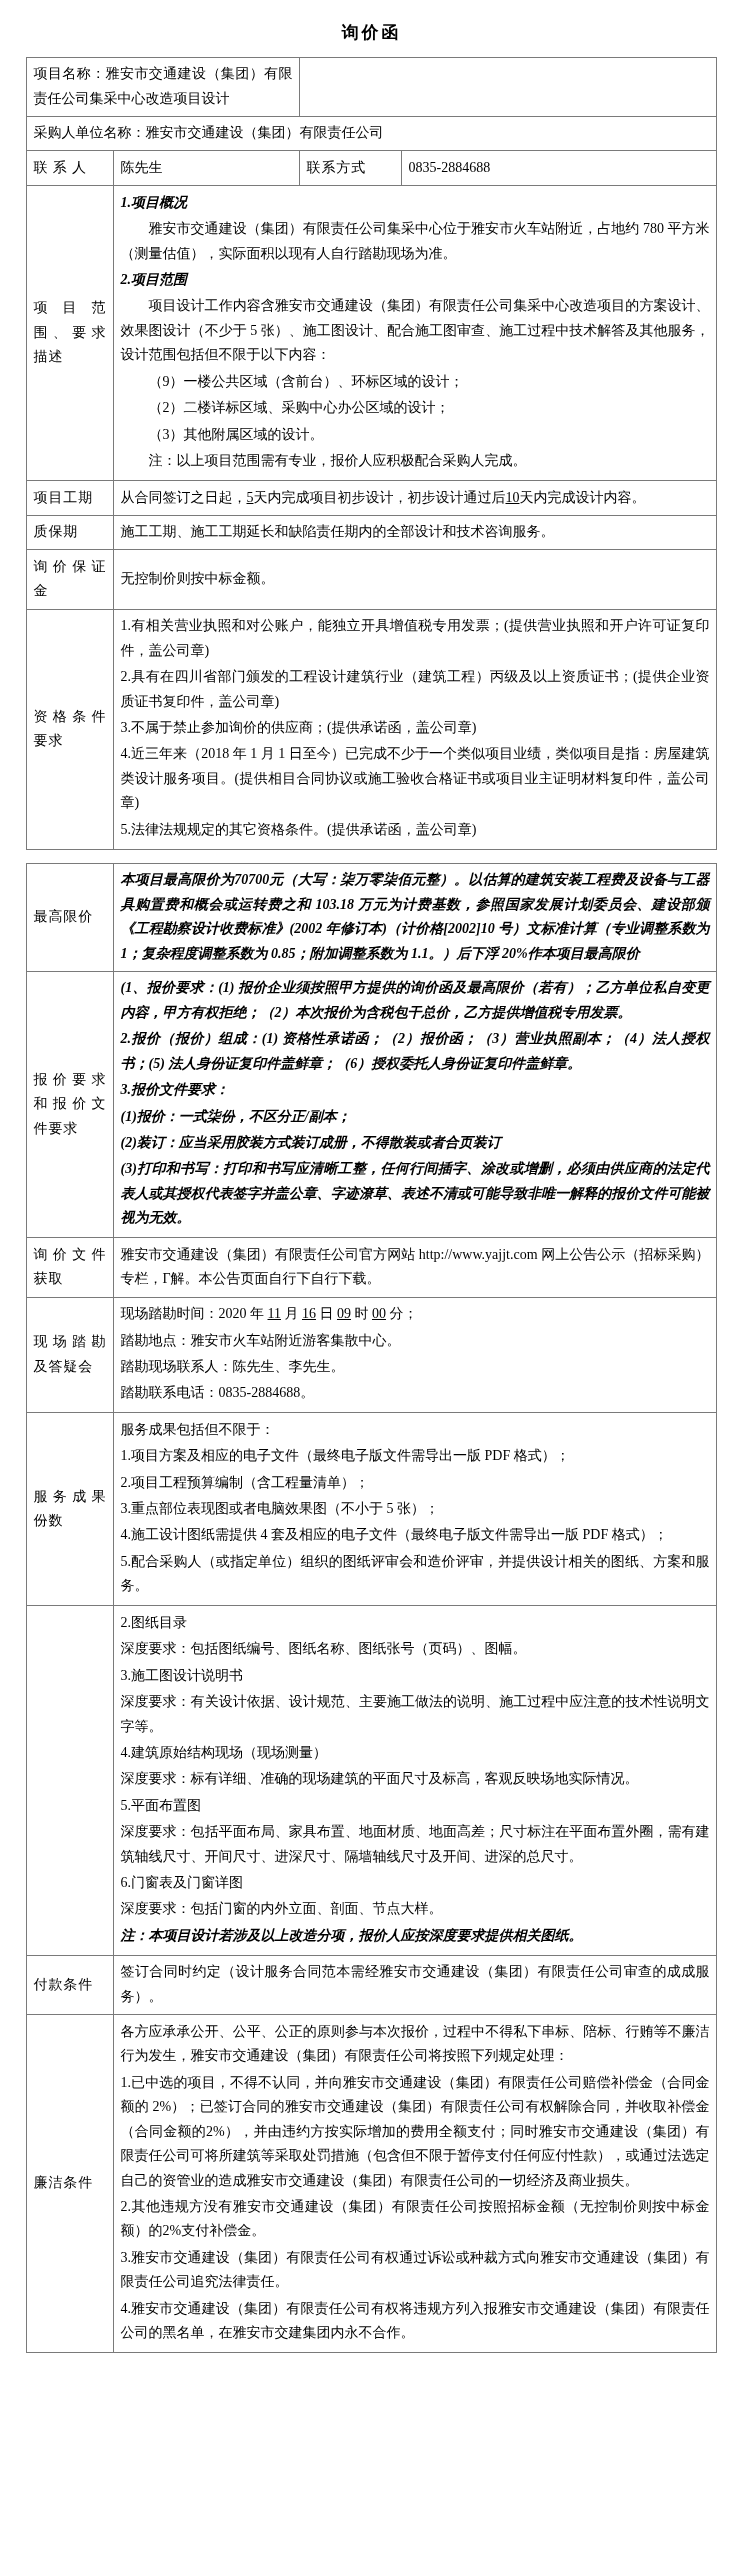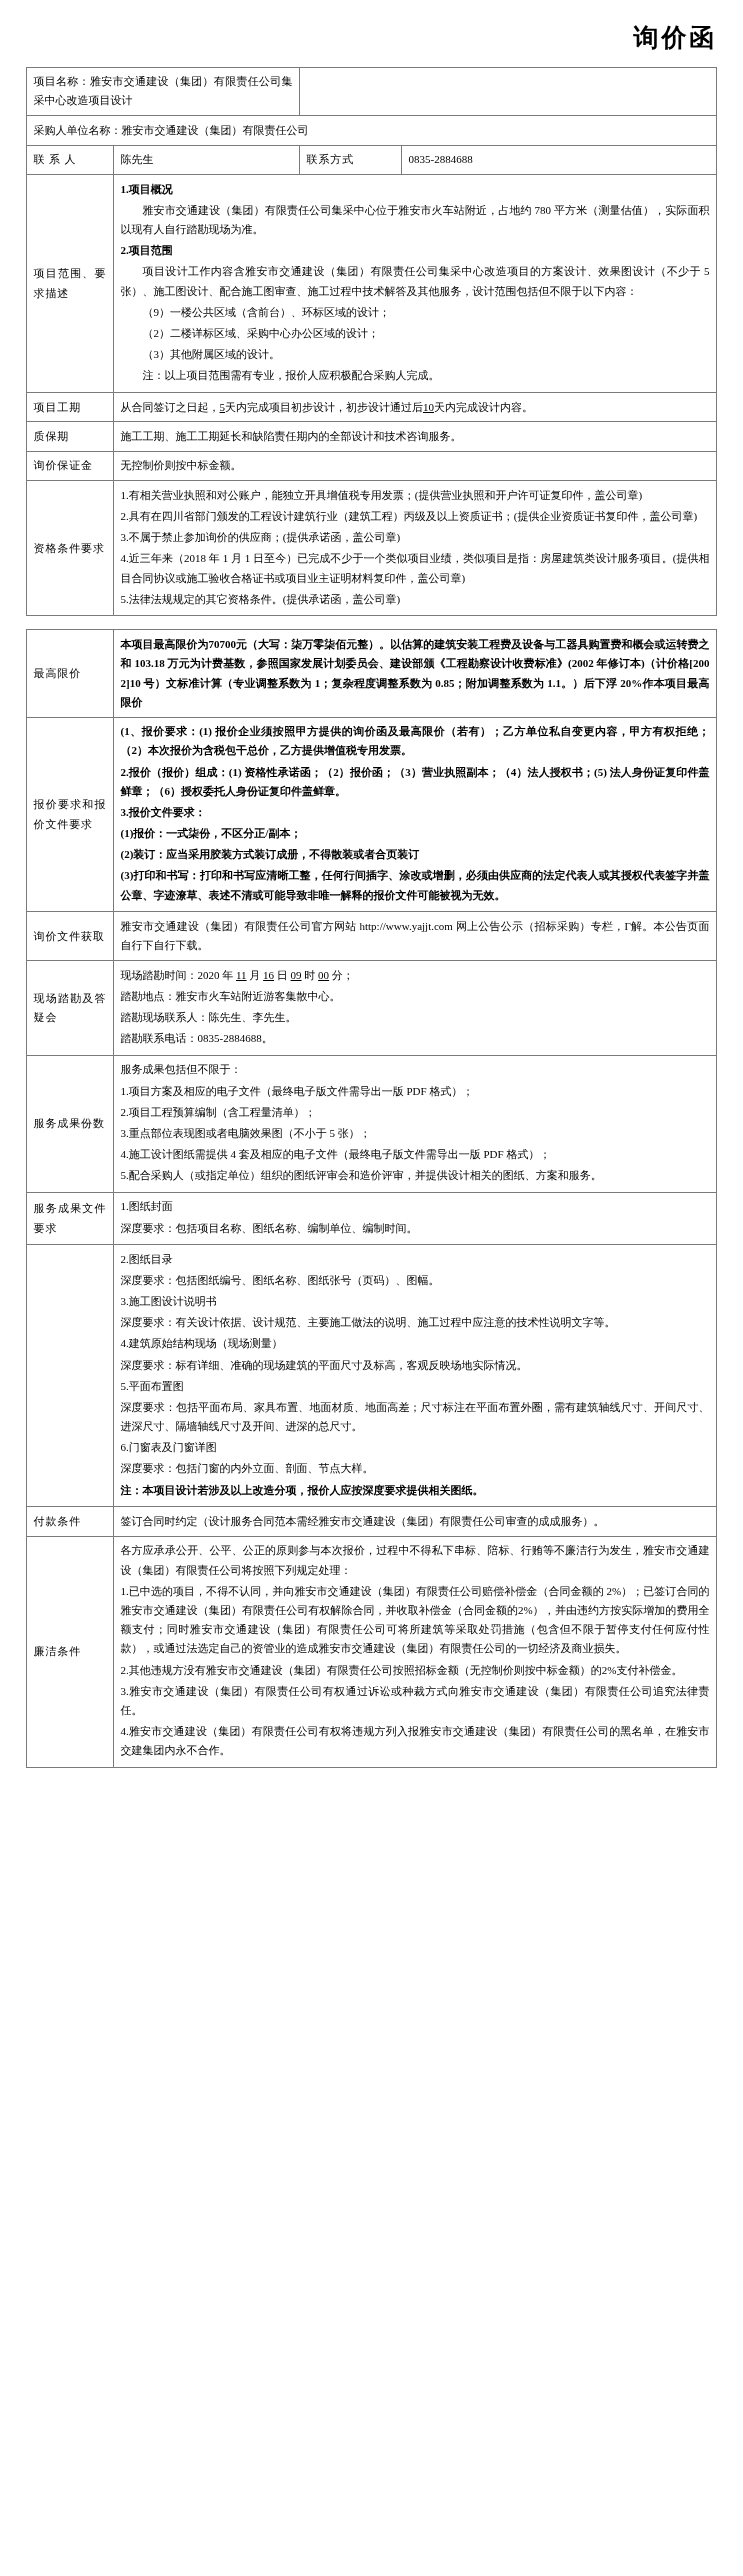--- a/index.html
+++ b/index.html
@@ -11,43 +11,43 @@
     font-family: "Liberation Serif", "DejaVu Serif", serif;
     color: #000000;
     width: 743px;
   }
   .page {
     width: 743px;
     box-sizing: border-box;
     padding: 15px 26px 28px 26px;
   }
   .doc-title {
-    text-align: right;
-    font-size: 25px;
+    text-align: center;
+    font-size: 17px;
     font-weight: bold;
     letter-spacing: 2.8px;
     margin: 5.6px 0 13px 0;
     font-family: "Liberation Serif", "DejaVu Serif", serif;
   }
   .intro {
     font-size: 11.6px;
     line-height: 1.85;
     text-indent: 2em;
     margin: 0 0 11px 0;
     text-align: justify;
   }
   table.main {
     width: 100%;
     border-collapse: collapse;
     table-layout: fixed;
   }
   table.main td {
     border: 0.9px solid #7a7a7a;
     padding: 4.6px 6.5px;
-    font-size: 11px;
+    font-size: 14px;
     line-height: 1.75;
     vertical-align: middle;
     text-align: justify;
     word-break: break-all;
   }
   td.label {
     width: 78px;
     text-align: center;
     vertical-align: middle;
     padding: 4.6px 1.9px;
@@ -56,21 +56,21 @@
   td.label-top {
     width: 78px;
     text-align: center;
     vertical-align: middle;
     padding: 4.6px 1.9px;
     letter-spacing: 0.9px;
   }
   .cell-block p {
     margin: 0 0 1.9px 0;
   }
-  .bold { font-weight: bold; }
+  .bold { font-weight: bold; font-style: italic; }
   .u { text-decoration: underline; }
   .mini-indent { text-indent: 2em; }
 </style>
 </head>
 <body>
 
 <div class="page">
 
   <div class="doc-title">询价函</div>
 
@@ -189,27 +189,20 @@
         <td class="cell-block">
           <p>服务成果包括但不限于：</p>
           <p>1.项目方案及相应的电子文件（最终电子版文件需导出一版 PDF 格式）；</p>
           <p>2.项目工程预算编制（含工程量清单）；</p>
           <p>3.重点部位表现图或者电脑效果图（不小于 5 张）；</p>
           <p>4.施工设计图纸需提供 4 套及相应的电子文件（最终电子版文件需导出一版 PDF 格式）；</p>
           <p>5.配合采购人（或指定单位）组织的图纸评审会和造价评审，并提供设计相关的图纸、方案和服务。</p>
         </td>
       </tr>
 
-      <tr>
-        <td class="label-top">服务成果文件要求</td>
-        <td class="cell-block">
-          <p>1.图纸封面</p>
-          <p>深度要求：包括项目名称、图纸名称、编制单位、编制时间。</p>
-        </td>
-      </tr>
 
       <tr>
         <td class="label-top"></td>
         <td class="cell-block">
           <p>2.图纸目录</p>
           <p>深度要求：包括图纸编号、图纸名称、图纸张号（页码）、图幅。</p>
           <p>3.施工图设计说明书</p>
           <p>深度要求：有关设计依据、设计规范、主要施工做法的说明、施工过程中应注意的技术性说明文字等。</p>
           <p>4.建筑原始结构现场（现场测量）</p>
           <p>深度要求：标有详细、准确的现场建筑的平面尺寸及标高，客观反映场地实际情况。</p>

